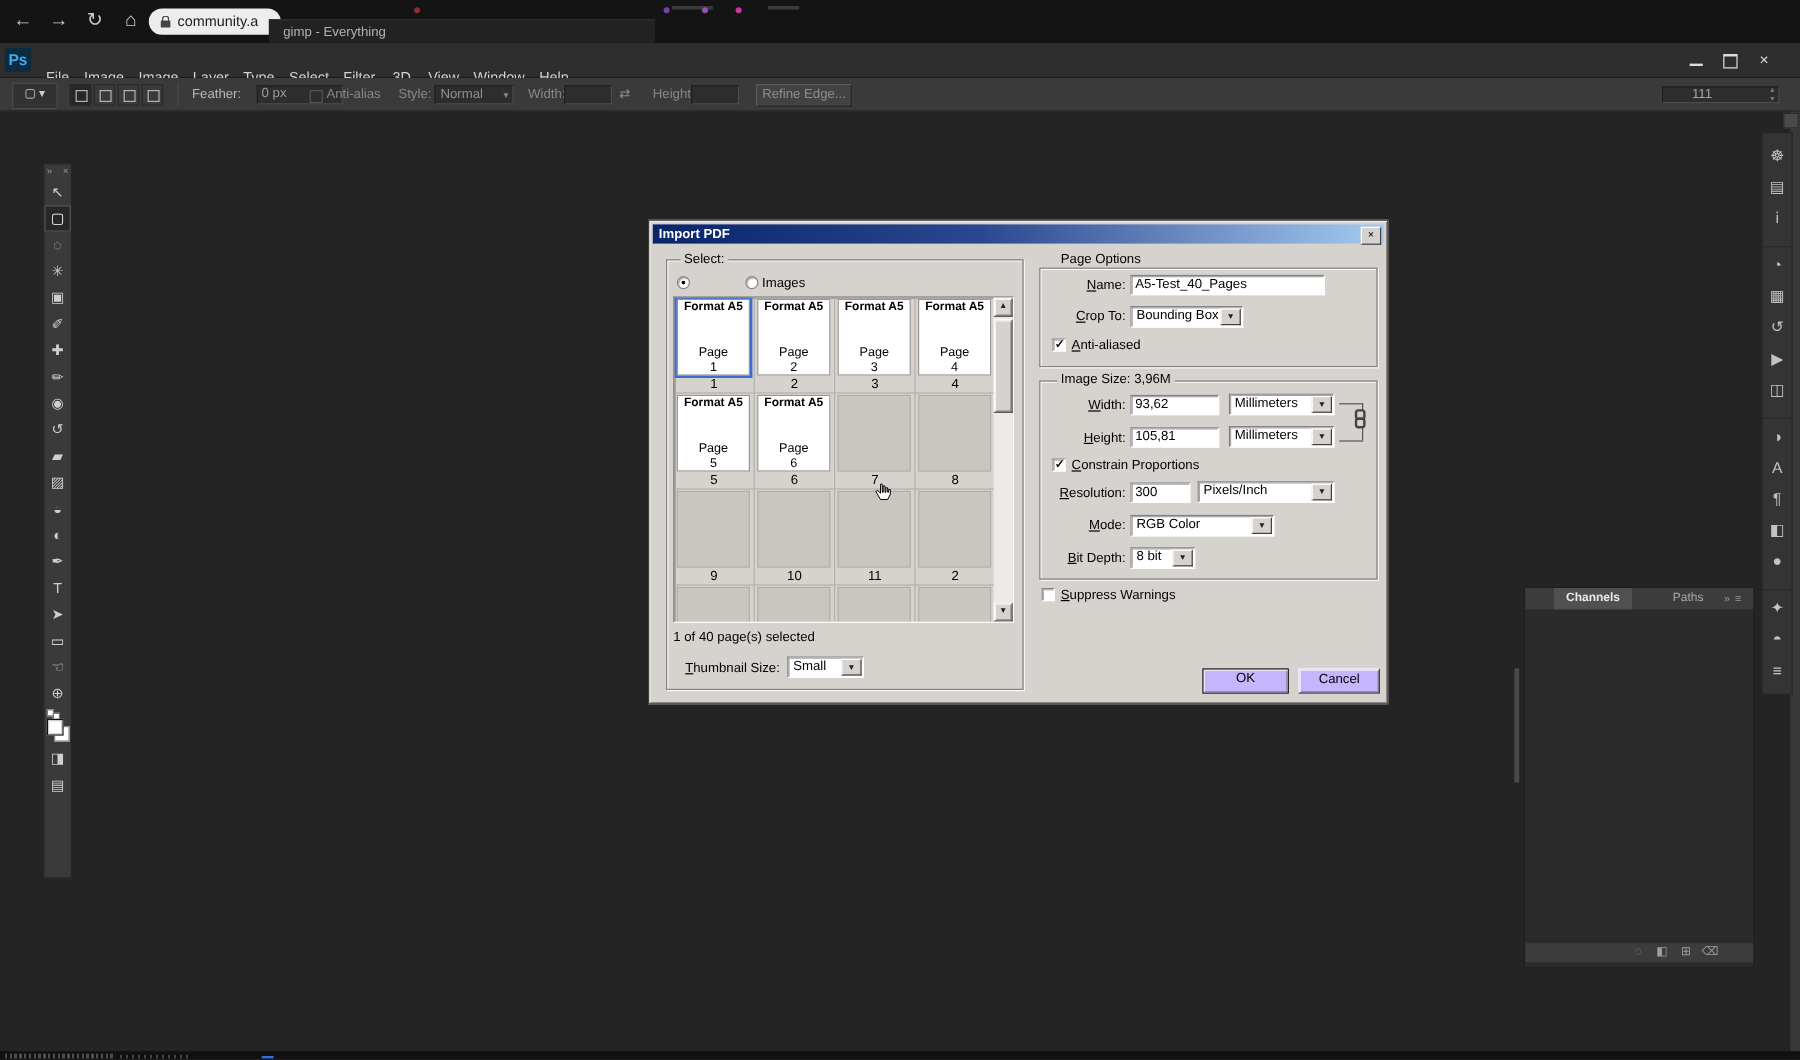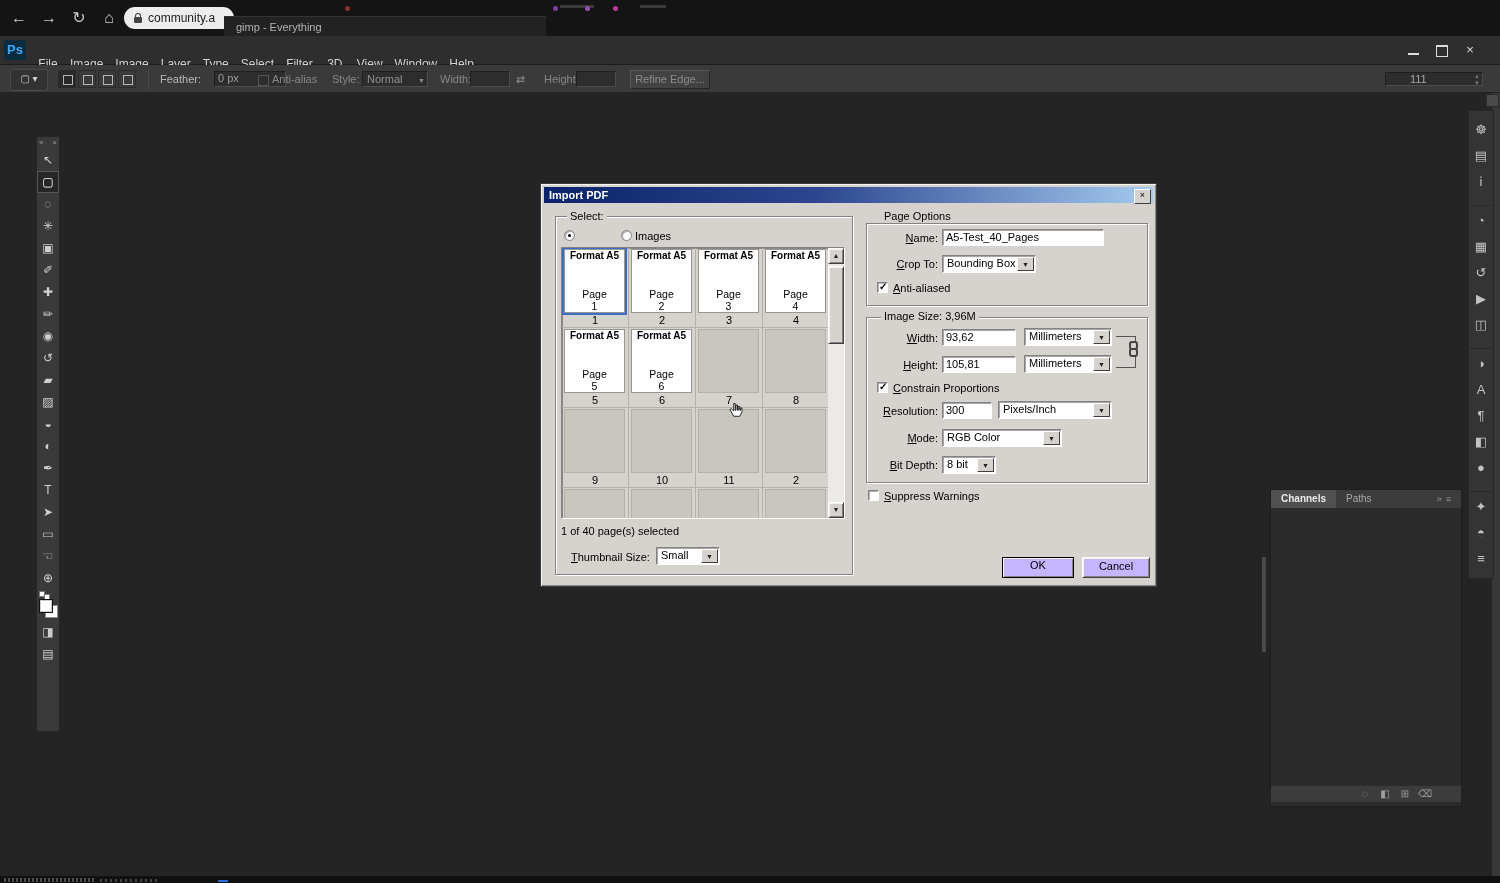--- a/index.html
+++ b/index.html
@@ -67,21 +67,21 @@
 
   
   #right-strip{left:1492px;top:93px;width:8px;height:783px;background:#383838;}
   #dock-collapse{left:1486px;top:94px;width:13px;height:13px;background:#4a4a4a;border:1px solid #2c2c2c;box-sizing:border-box;}
   #panel-dock{left:1468px;top:110px;width:26px;padding:6px 0;background:#343434;border:1px solid #262626;box-sizing:border-box;}
   .dock-icon{width:24px;height:26px;color:#c2c2c2;font-size:13px;line-height:26px;text-align:center;}
   .dock-icon.gap{margin-top:10px;border-top:1px solid #2a2a2a;padding-top:2px;}
 
   #channels-panel{left:1270px;top:489px;width:192px;height:318px;background:#2b2b2b;border:1px solid #1e1e1e;box-sizing:border-box;}
   #channels-header{position:absolute;left:0;top:0;width:100%;height:18px;background:#3c3c3c;display:flex;}
-  .ptab{padding:0 10px;font-size:10px;line-height:18px;color:#a9a9a9;}
+  .ptab{padding:0 10px;font-size:10px;line-height:18px;color:#a9a9a9;margin-left:24px;}
   .ptab.active{background:#505050;color:#eaeaea;font-weight:bold;}
   #channels-header .hdr-icos{margin-left:auto;color:#999;font-size:9px;line-height:18px;padding-right:6px;letter-spacing:4px;}
   #channels-footer{position:absolute;left:0;bottom:4px;width:100%;height:16px;background:#3c3c3c;display:flex;justify-content:flex-end;align-items:center;padding-right:26px;box-sizing:border-box;}
   .pbtn{width:20px;color:#9d9d9d;font-size:10px;text-align:center;line-height:16px;}
   #scroll-remnant{left:1262px;top:557px;width:4px;height:95px;background:#4a4a4a;}
 
   
   #dialog{left:540px;top:183px;width:617px;height:404px;background:#d6d3ce;border:1px solid #3c3c3c;
           box-shadow:inset 1px 1px 0 #f7f6f4, inset -1px -1px 0 #8a8884;font-size:11px;color:#000;box-sizing:border-box;}
   #dlg-title{left:3px;top:3px;width:609px;height:16px;background:linear-gradient(90deg,#0a246a 0%,#2c478f 45%,#a6caf0 100%);

